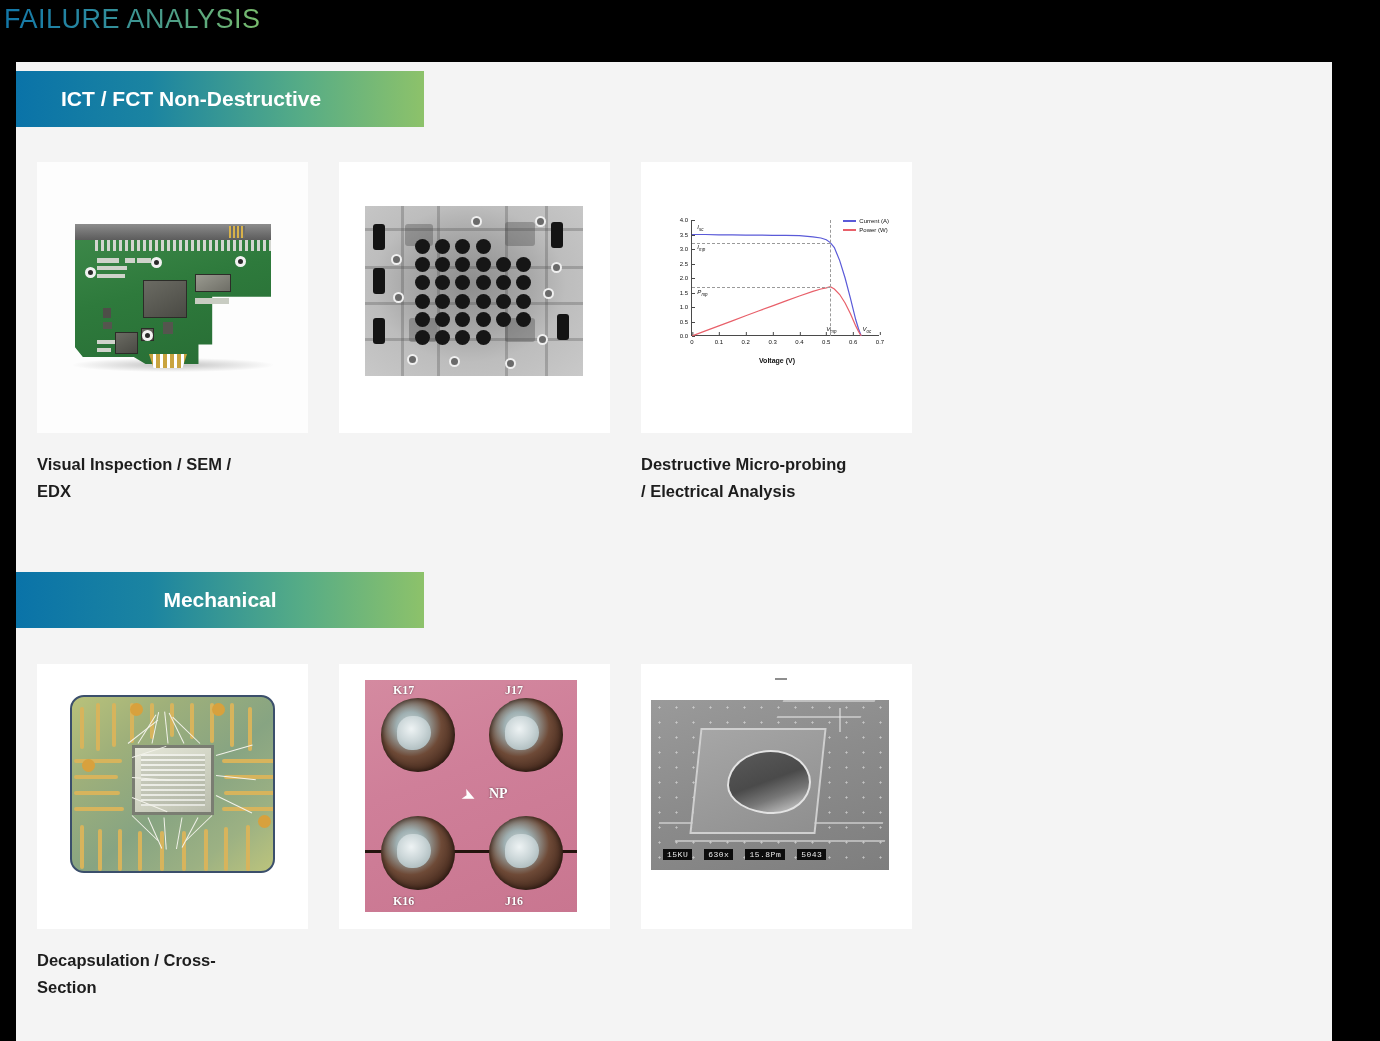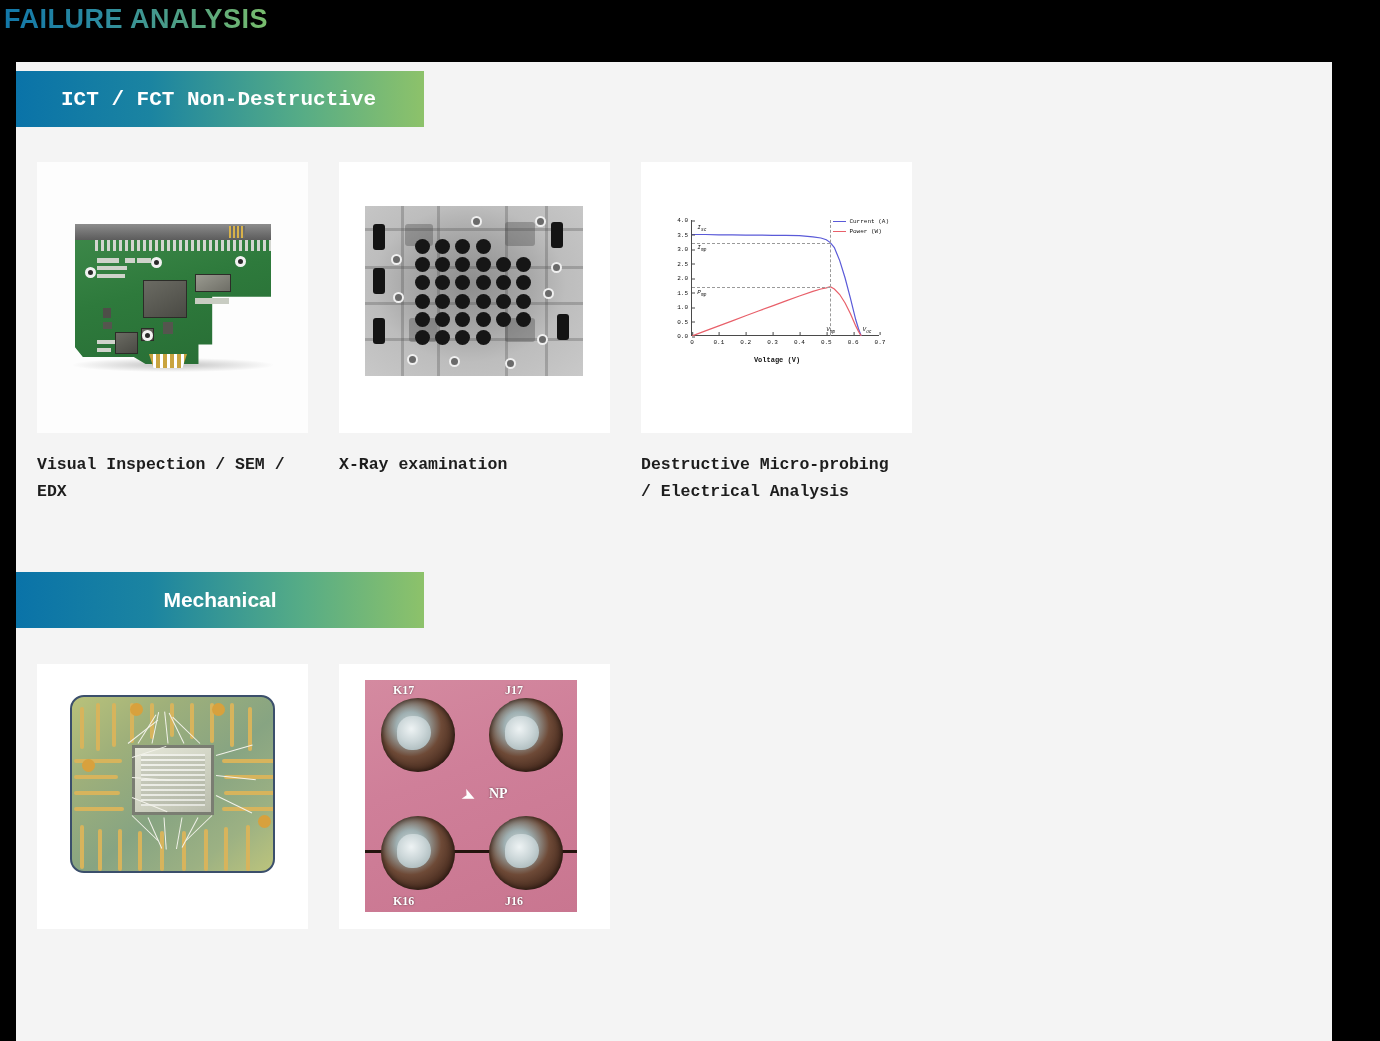--- a/index.html
+++ b/index.html
@@ -11,38 +11,38 @@
     font-family: "Liberation Sans", sans-serif;
     overflow: hidden;
   }
 
   
   .page-title {
     position: absolute;
     left: 4px;
     top: 4px;
     font-size: 27px;
-    font-weight: bold;
+    font-weight: normal;
     letter-spacing: 0.5px;
     background-image: linear-gradient(90deg, #1277a8 0%, #2a8aa0 35%, #4d9e86 65%, #79bd6c 100%);
     -webkit-background-clip: text;
     background-clip: text;
     color: transparent;
     -webkit-text-fill-color: transparent;
     white-space: nowrap;
   }
 
   
   .panel {
     position: absolute;
     left: 16px;
     width: 1316px;
     background: #f4f4f4;
   }
-  #panel-nondestructive { top: 62px;  height: 550px; font-family: Liberation Mono, monospace; }
+  #panel-nondestructive { top: 62px;  height: 550px; }
   #panel-destructive    { top: 563px; height: 478px; }
 
   .banner {
     position: absolute;
     left: 0;
     top: 9px;
     width: 408px;
     height: 56px;
     background-image: linear-gradient(90deg, #0a73a8 0%, #1b84a1 33%, #56ac86 70%, #8dc26a 100%);
     display: flex;
@@ -392,21 +392,20 @@
           <div class="xray-via" style="left:106px;top:10px"></div>
           <div class="xray-via" style="left:170px;top:10px"></div>
           <div class="xray-via" style="left:186px;top:56px"></div>
           <div class="xray-via" style="left:178px;top:82px"></div>
           <div class="xray-via" style="left:42px;top:148px"></div>
           <div class="xray-via" style="left:84px;top:150px"></div>
           <div class="xray-via" style="left:140px;top:152px"></div>
           <div class="xray-via" style="left:172px;top:128px"></div>
         </div>
       </div>
-      <div class="caption">X-Ray examination</div>
     </div>
 
     <div class="card">
       <div class="thumb">
         <div class="chart-wrap">
           <div class="plot" id="plot">
             <svg id="chart-svg" width="188" height="116" viewBox="0 0 188 116" preserveAspectRatio="none" style="position:absolute;left:0;top:0">
                 <polyline points="0.00,14.50 13.43,14.50 26.86,14.79 40.29,14.79 53.71,15.08 67.14,15.08 80.57,15.37 94.00,15.37 107.43,15.66 120.86,16.82 128.91,17.98 134.29,19.72 138.31,22.62 142.34,27.55 147.71,40.60 153.09,58.00 158.46,78.30 163.83,100.05 166.51,108.75 169.20,116.00" fill="none" stroke="#5a5ad8" stroke-width="1.2"></polyline>
                 <polyline points="0.00,116.00 13.43,110.92 26.86,105.85 40.29,100.92 53.71,95.70 67.14,90.77 80.57,85.84 94.00,80.91 107.43,75.98 120.86,71.34 128.91,69.02 134.29,67.86 138.31,66.70 142.34,69.02 147.71,74.53 153.09,82.94 158.46,93.67 163.83,106.14 166.51,111.36 169.20,116.00" fill="none" stroke="#e8606a" stroke-width="1.2"></polyline>
               </svg>
@@ -514,20 +513,22 @@
             <div class="decap-wire" style="left:144px;top:98px;width:40px;transform:rotate(26deg)"></div>
             <div class="decap-wire" style="left:60px;top:118px;width:36px;transform:rotate(44deg)"></div>
             <div class="decap-wire" style="left:76px;top:120px;width:34px;transform:rotate(66deg)"></div>
             <div class="decap-wire" style="left:92px;top:120px;width:32px;transform:rotate(86deg)"></div>
             <div class="decap-wire" style="left:110px;top:120px;width:32px;transform:rotate(100deg)"></div>
             <div class="decap-wire" style="left:126px;top:120px;width:34px;transform:rotate(118deg)"></div>
             <div class="decap-wire" style="left:140px;top:118px;width:36px;transform:rotate(136deg)"></div>
           </div>
         </div>
       </div>
+      <div class="caption">Decapsulation / Cross-
+Section</div>
     </div>
 
     <div class="card">
       <div class="thumb">
         <div class="dye">
           <div class="dye-lbl" style="left:28px;top:3px">K17</div>
           <div class="dye-lbl" style="left:140px;top:3px">J17</div>
           <div class="dye-lbl" style="left:28px;top:214px">K16</div>
           <div class="dye-lbl" style="left:140px;top:214px">J16</div>
           <div class="dye-trace" style="left:0;top:170px;width:34px"></div>
@@ -537,16 +538,35 @@
           <div class="dye-ball" style="left:124px;top:18px"></div>
           <div class="dye-ball" style="left:16px;top:136px"></div>
           <div class="dye-ball" style="left:124px;top:136px"></div>
           <div class="dye-arrow">➤</div>
           <div class="dye-np">NP</div>
         </div>
       </div>
     </div>
 
     <div class="card">
+      <div class="thumb">
+        <div class="sem-tickmark"></div>
+        <div class="sem">
+          <div class="sem-dots"></div>
+          <div class="sem-edge" style="left:132px;top:0;width:92px;height:2px;transform:skewX(-22deg)"></div>
+          <div class="sem-edge" style="left:126px;top:16px;width:84px;height:2px;transform:skewX(-22deg)"></div>
+          <div class="sem-edge" style="left:188px;top:8px;width:2px;height:24px"></div>
+          <div class="sem-edge" style="left:8px;top:122px;width:224px;height:2px;transform:skewX(-10deg)"></div>
+          <div class="sem-edge" style="left:24px;top:140px;width:210px;height:2px;transform:skewX(-10deg)"></div>
+          <div class="sem-plate"></div>
+          <div class="sem-crater"></div>
+          <div class="sem-bar">
+            <span>15KU</span>
+            <span>630x</span>
+            <span>15.8Pm</span>
+            <span>5043</span>
+          </div>
+        </div>
+      </div>
     </div>
 
   </div>
 </div>
 
 </body></html>

